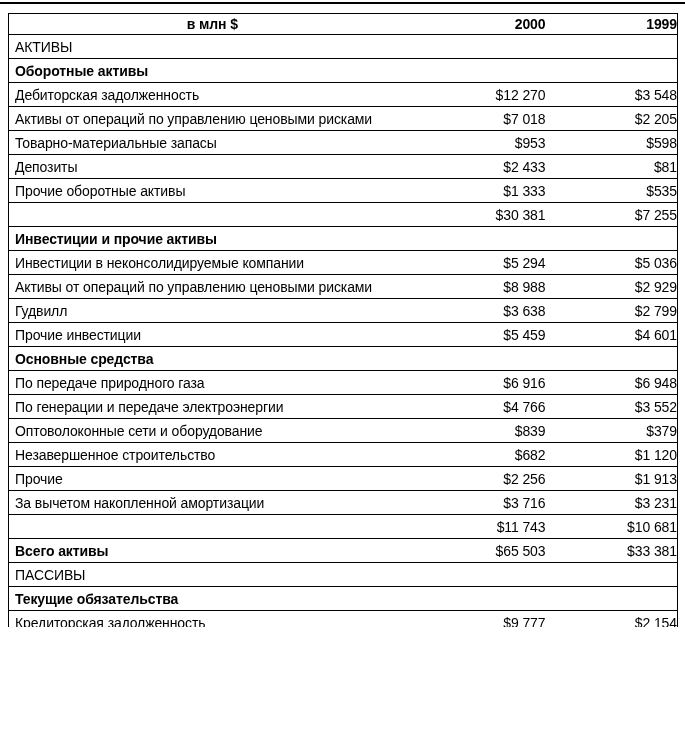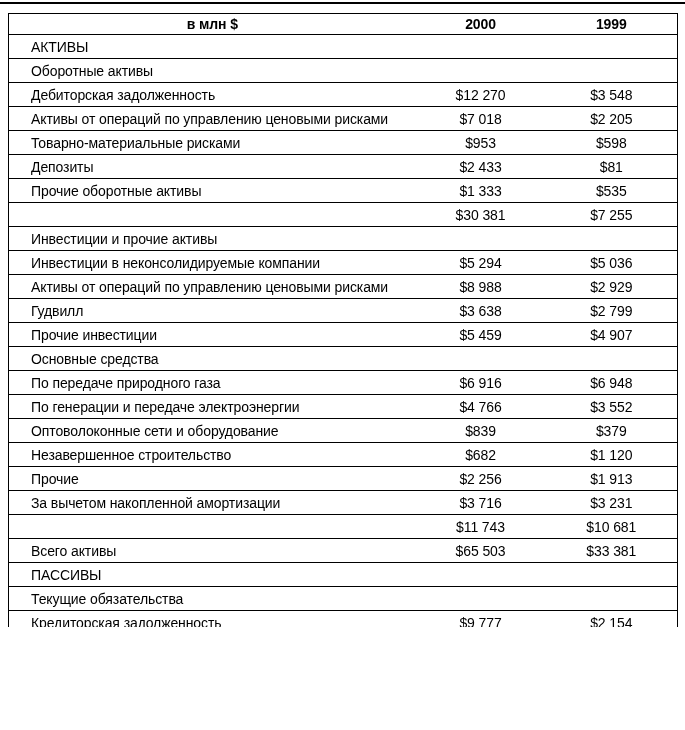--- a/index.html
+++ b/index.html
@@ -40,25 +40,25 @@
     padding: 0;
     font-size: 14px;
     font-weight: normal;
     vertical-align: middle;
     letter-spacing: -0.1px;
     overflow: hidden;
     white-space: nowrap;
   }
   thead tr { height: 21px; }
   tbody tr { height: 24px; }
-  .lbl { text-align: left; padding-left: 22px; }
-  .val { text-align: center; }
+  .lbl { text-align: left; padding-left: 6px; }
+  .val { text-align: right; }
   thead th { font-weight: bold; }
   thead th.lbl { text-align: center; padding-left: 0; }
-  tr.group td.lbl, tr.total td.lbl { font-weight: normal; }
+  tr.group td.lbl, tr.total td.lbl { font-weight: bold; }
 </style>
 </head>
 <body>
 
 <div class="page">
   <div class="top-rule"></div>
   <table class="sheet">
     <colgroup>
       <col style="width:407px">
       <col style="width:130px">
@@ -86,21 +86,21 @@
           <td class="lbl">Дебиторская задолженность</td>
           <td class="val">$12 270</td>
           <td class="val">$3 548</td>
         </tr>
         <tr class="data">
           <td class="lbl">Активы от операций по управлению ценовыми рисками</td>
           <td class="val">$7 018</td>
           <td class="val">$2 205</td>
         </tr>
         <tr class="data">
-          <td class="lbl">Товарно-материальные рисками</td>
+          <td class="lbl">Товарно-материальные запасы</td>
           <td class="val">$953</td>
           <td class="val">$598</td>
         </tr>
         <tr class="data">
           <td class="lbl">Депозиты</td>
           <td class="val">$2 433</td>
           <td class="val">$81</td>
         </tr>
         <tr class="data">
           <td class="lbl">Прочие оборотные активы</td>
@@ -128,21 +128,21 @@
           <td class="val">$2 929</td>
         </tr>
         <tr class="data">
           <td class="lbl">Гудвилл</td>
           <td class="val">$3 638</td>
           <td class="val">$2 799</td>
         </tr>
         <tr class="data">
           <td class="lbl">Прочие инвестиции</td>
           <td class="val">$5 459</td>
-          <td class="val">$4 907</td>
+          <td class="val">$4 601</td>
         </tr>
         <tr class="group">
           <td class="lbl">Основные средства</td>
           <td class="val"></td>
           <td class="val"></td>
         </tr>
         <tr class="data">
           <td class="lbl">По передаче природного газа</td>
           <td class="val">$6 916</td>
           <td class="val">$6 948</td>

